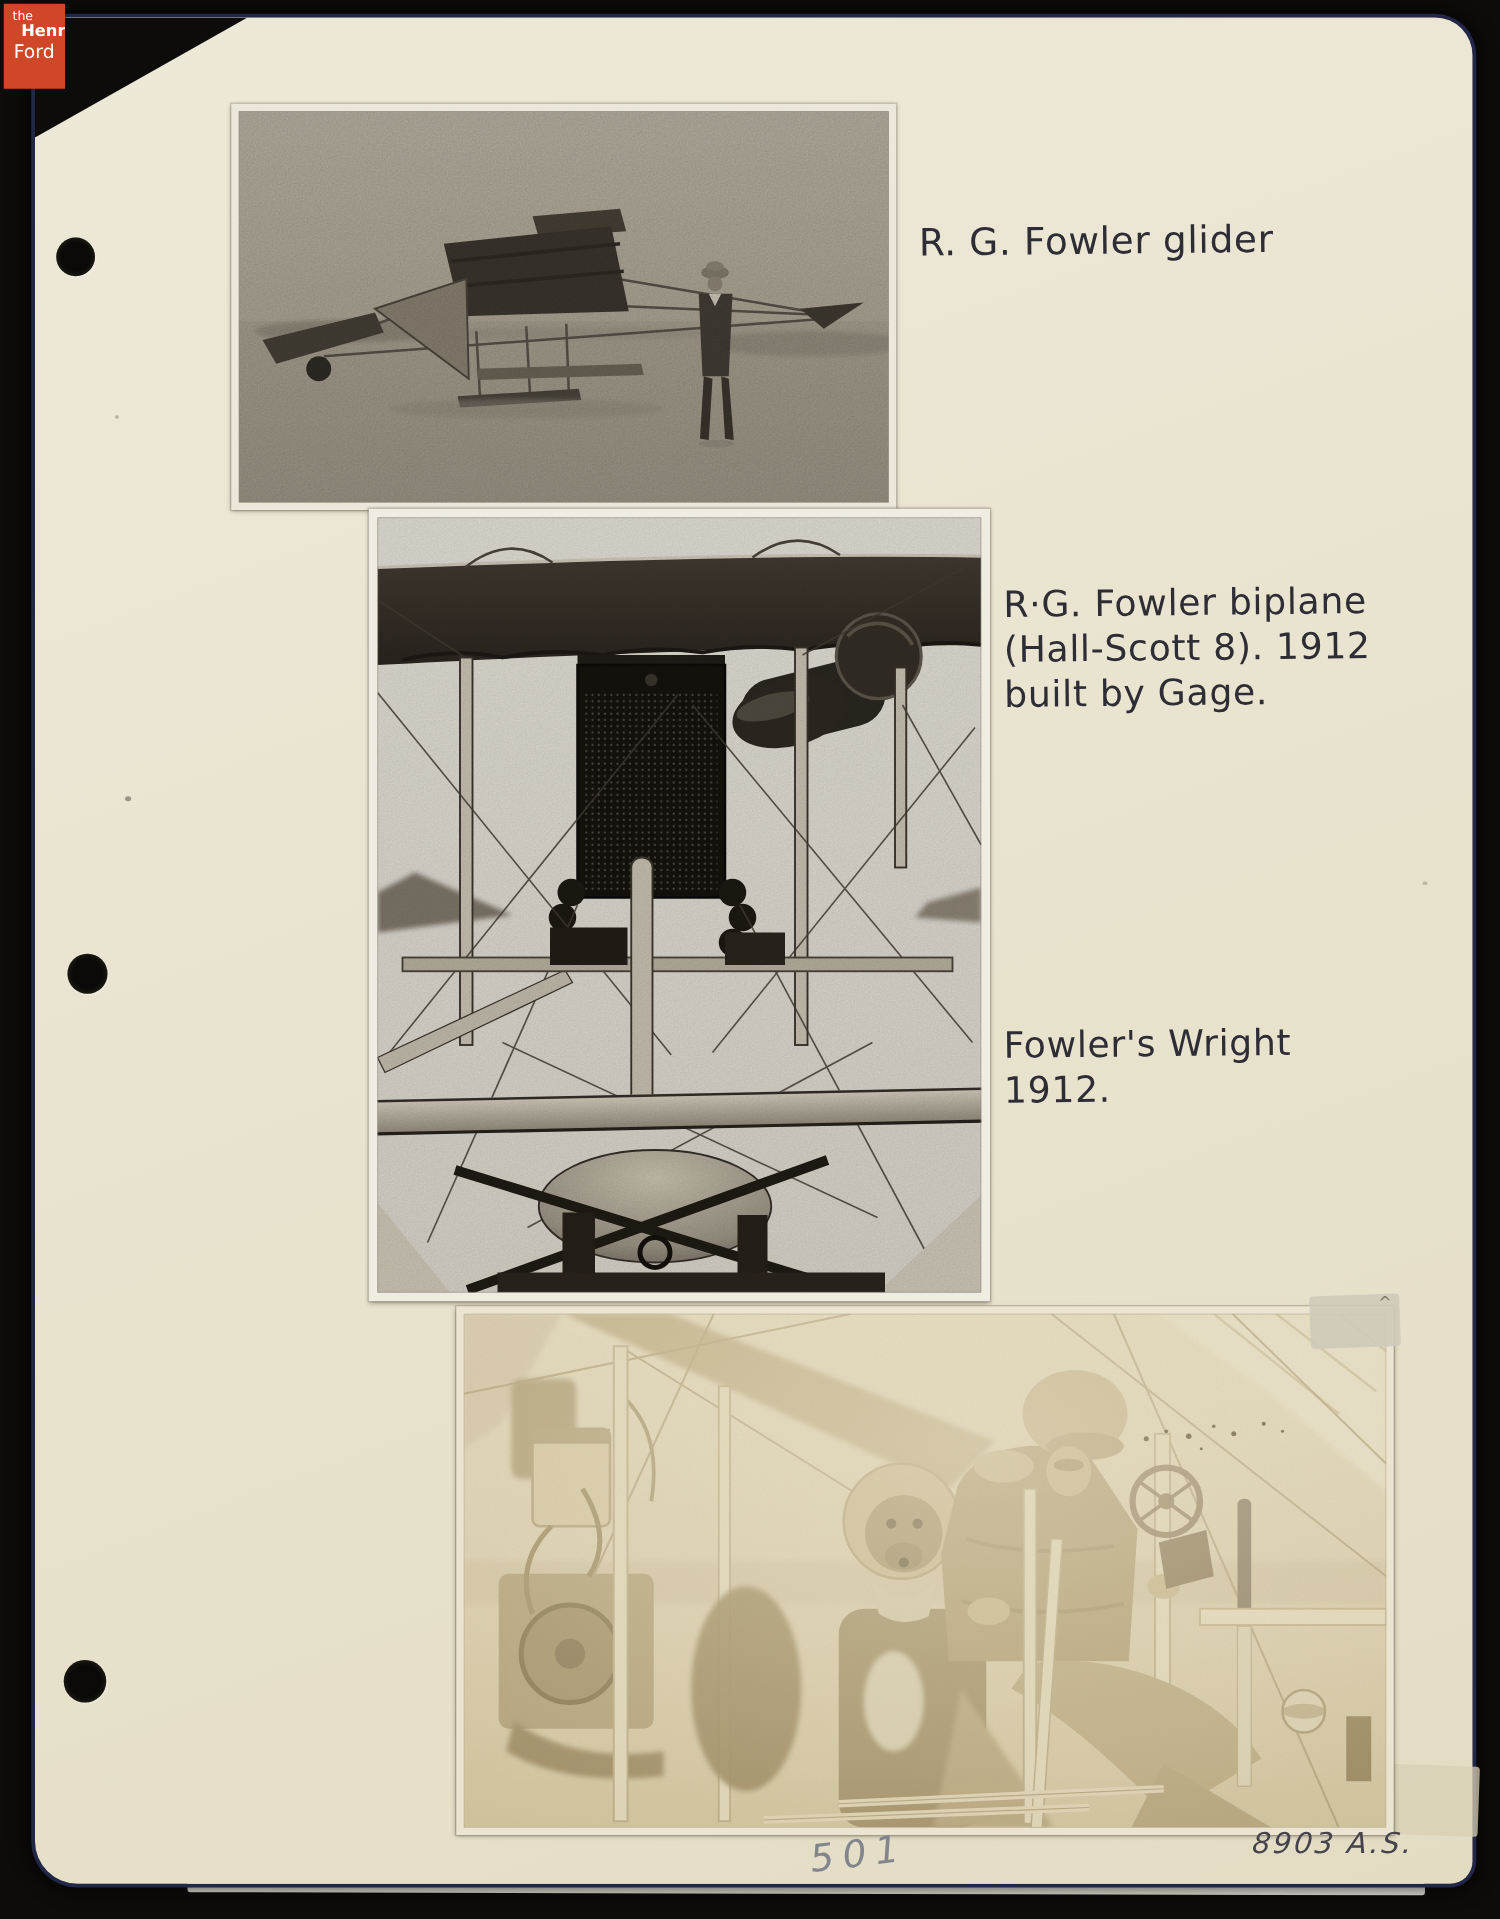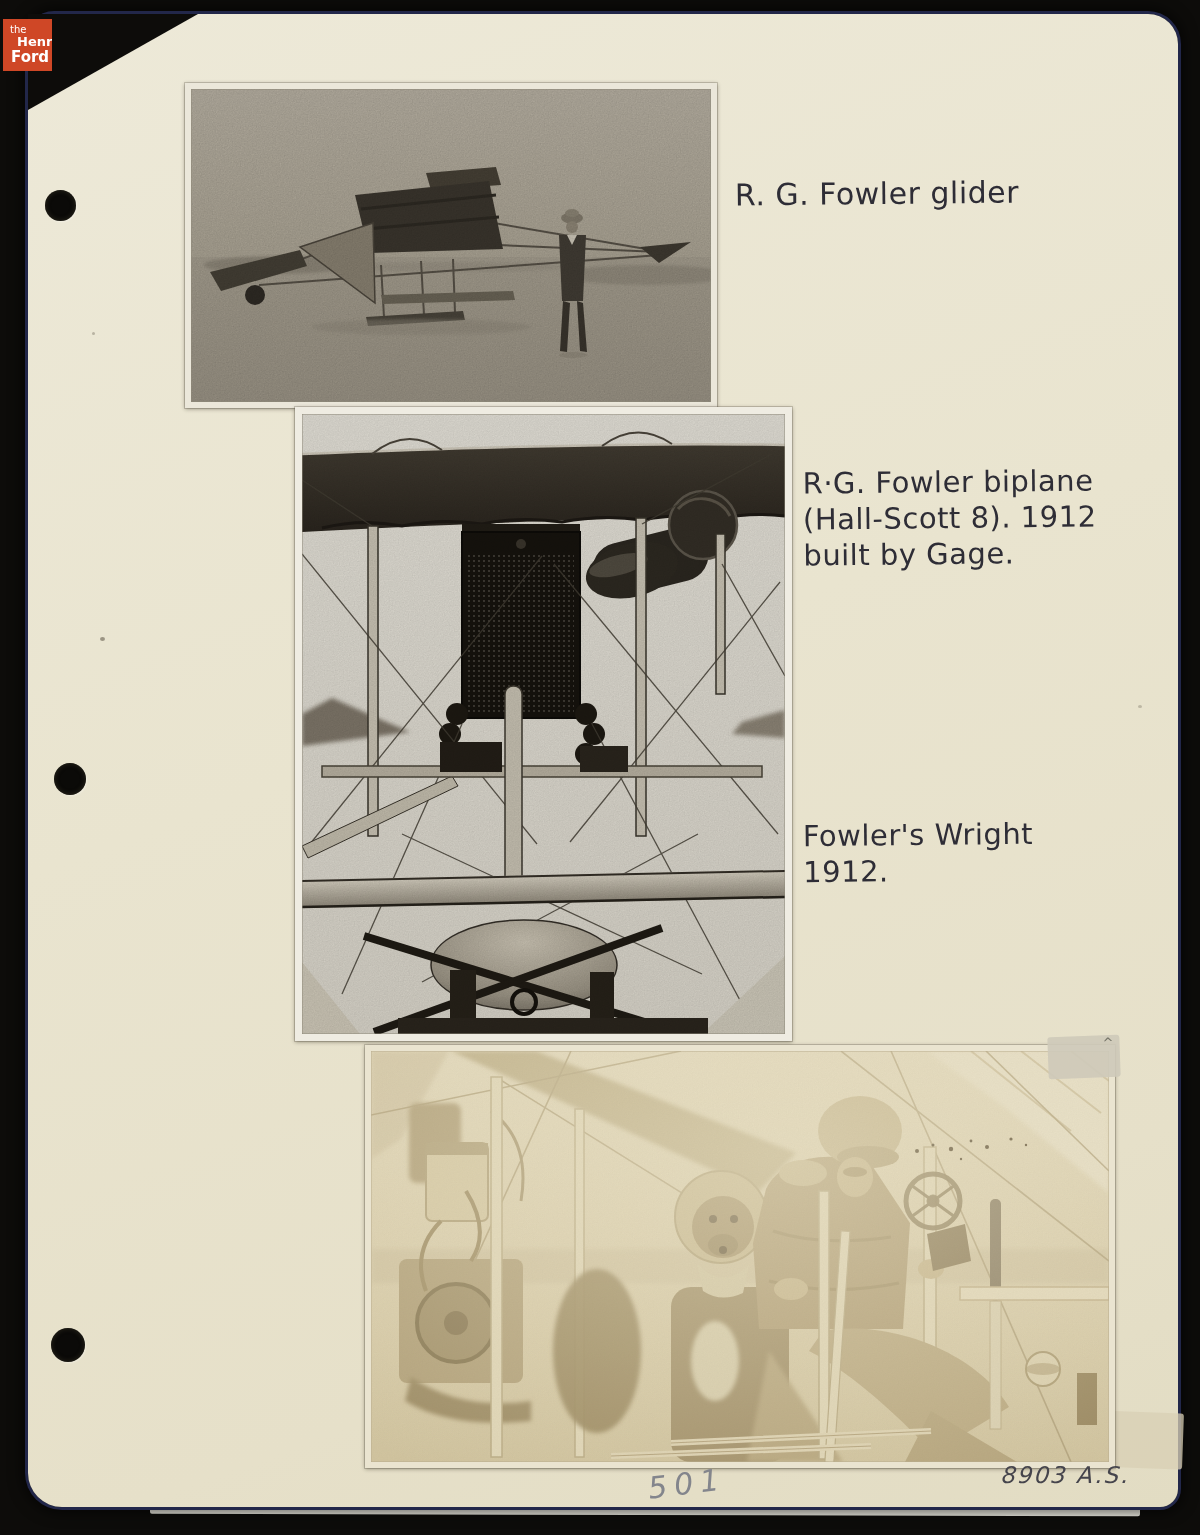--- a/index.html
+++ b/index.html
@@ -21,26 +21,26 @@
     background:#0d0c0a;
     clip-path:polygon(0 0,100% 0,0 100%);
     z-index:3;
   }
   .under-strip{
     position:absolute;left:150px;top:1505px;width:990px;height:10px;
     background:#f4f2e8;transform:rotate(.15deg);z-index:1;border-radius:2px;
   }
   
   .logo{
-    position:absolute;left:3px;top:3px;width:49px;height:52px;
-    background:#cf4726;color:#fff;z-index:5;overflow:hidden;margin-top:16px;
+    position:absolute;left:3px;top:3px;width:49px;height:68px;
+    background:#cf4726;color:#fff;z-index:5;overflow:hidden;
   }
   .logo .l1{display:block;font-size:10px;line-height:11px;margin:5px 0 0 7px;font-weight:400;}
   .logo .l2{display:block;font-size:13px;line-height:13px;margin:0 0 0 14px;font-weight:bold;}
-  .logo .l3{display:block;font-size:15px;line-height:16px;margin:1px 0 0 8px;font-weight:bold;}
+  .logo .l3{display:block;font-size:15px;line-height:16px;margin:1px 0 0 8px;font-weight:normal;}
   
   .hole{position:absolute;background:#0b0a08;border-radius:50%;z-index:4;
         box-shadow:0 0 4px 1px rgba(60,55,40,.5) inset, 1px 1px 2px rgba(255,255,255,.35);}
   .hole.h1{left:45px;top:190px;width:31px;height:31px;}
   .hole.h2{left:54px;top:763px;width:32px;height:32px;}
   .hole.h3{left:51px;top:1328px;width:34px;height:34px;}
   
   figure.photo{margin:0;position:absolute;z-index:4;}
   .print{
     box-sizing:border-box;background:#ebe7da;

